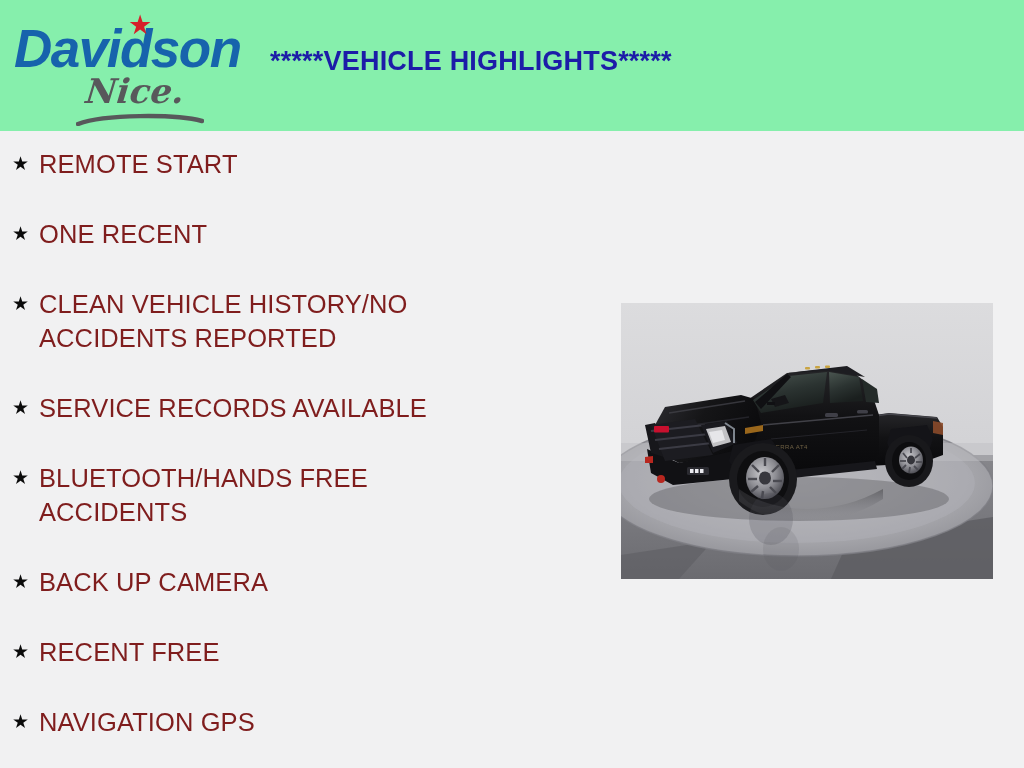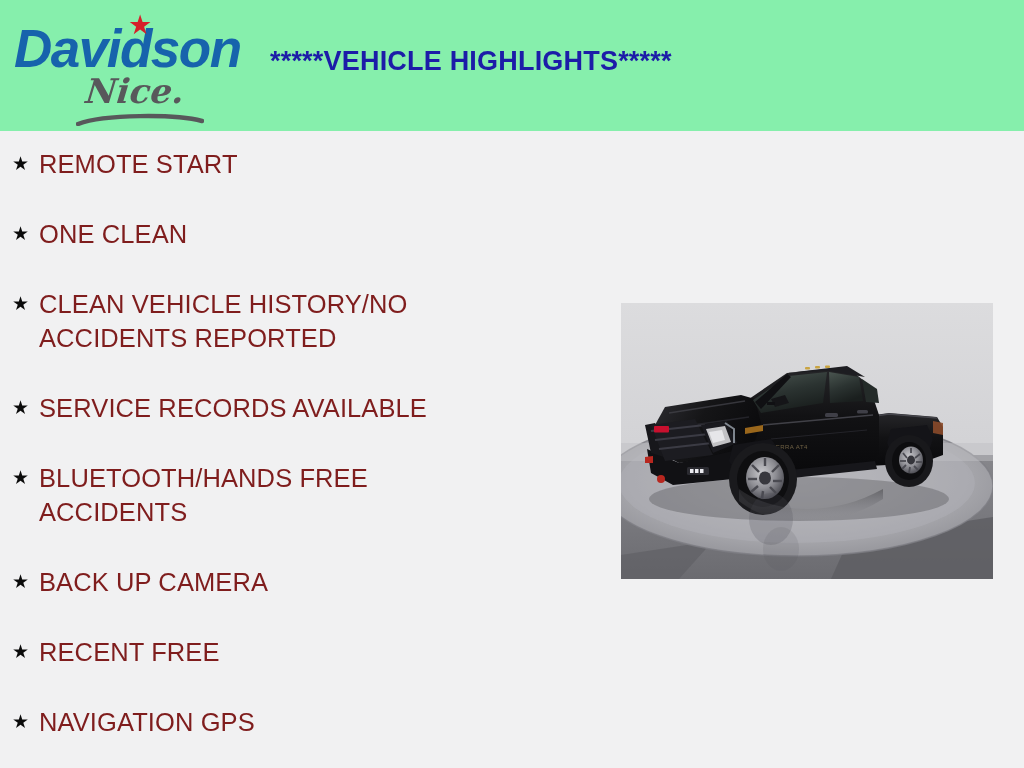--- a/index.html
+++ b/index.html
@@ -179,21 +179,21 @@
 
 <div id="content">
 
   <ul id="highlights">
     <li class="hl-item">
       <span class="hl-bullet">★</span>
       <span class="hl-text">REMOTE START</span>
     </li>
     <li class="hl-item">
       <span class="hl-bullet">★</span>
-      <span class="hl-text">ONE CLEAN</span>
+      <span class="hl-text">ONE RECENT</span>
     </li>
     <li class="hl-item">
       <span class="hl-bullet">★</span>
       <span class="hl-text">CLEAN VEHICLE HISTORY/NO ACCIDENTS REPORTED</span>
     </li>
     <li class="hl-item">
       <span class="hl-bullet">★</span>
       <span class="hl-text">SERVICE RECORDS AVAILABLE</span>
     </li>
     <li class="hl-item">

